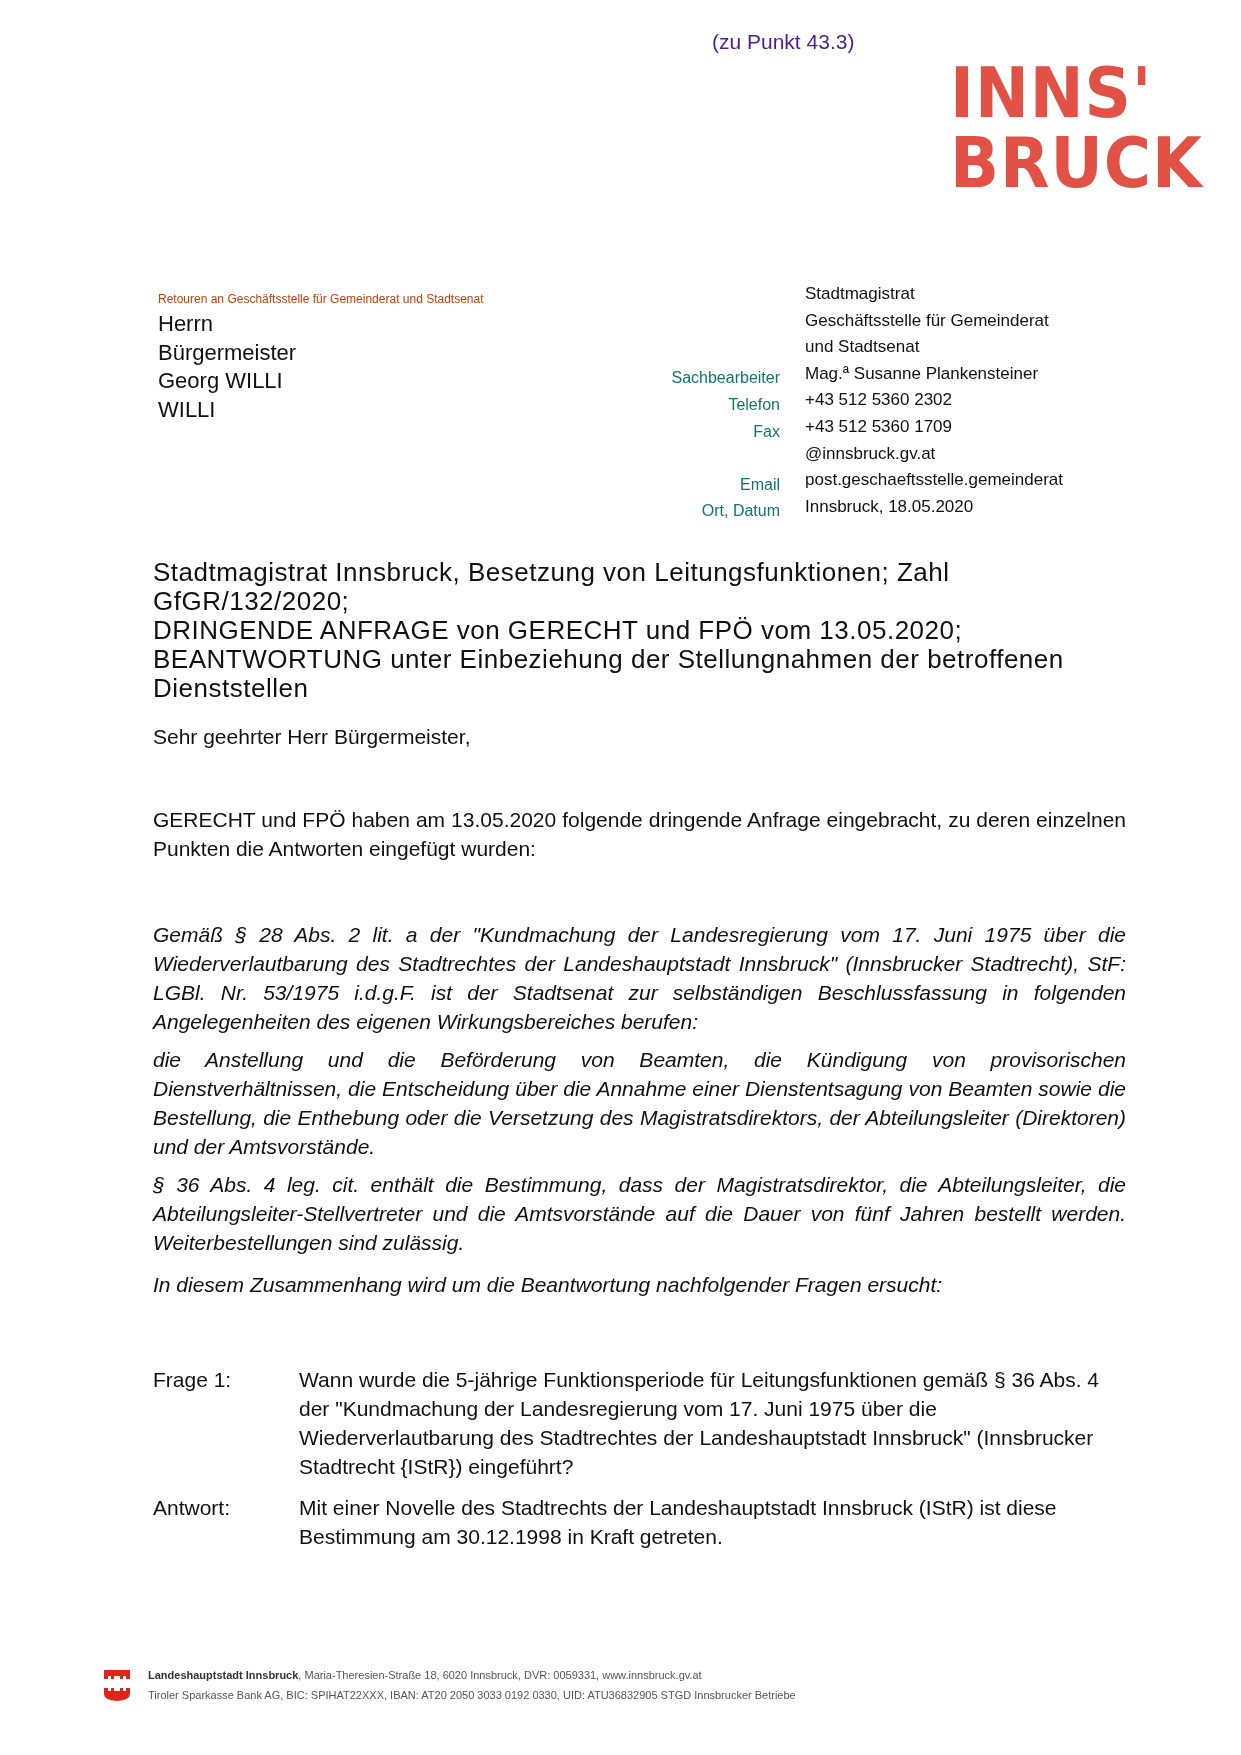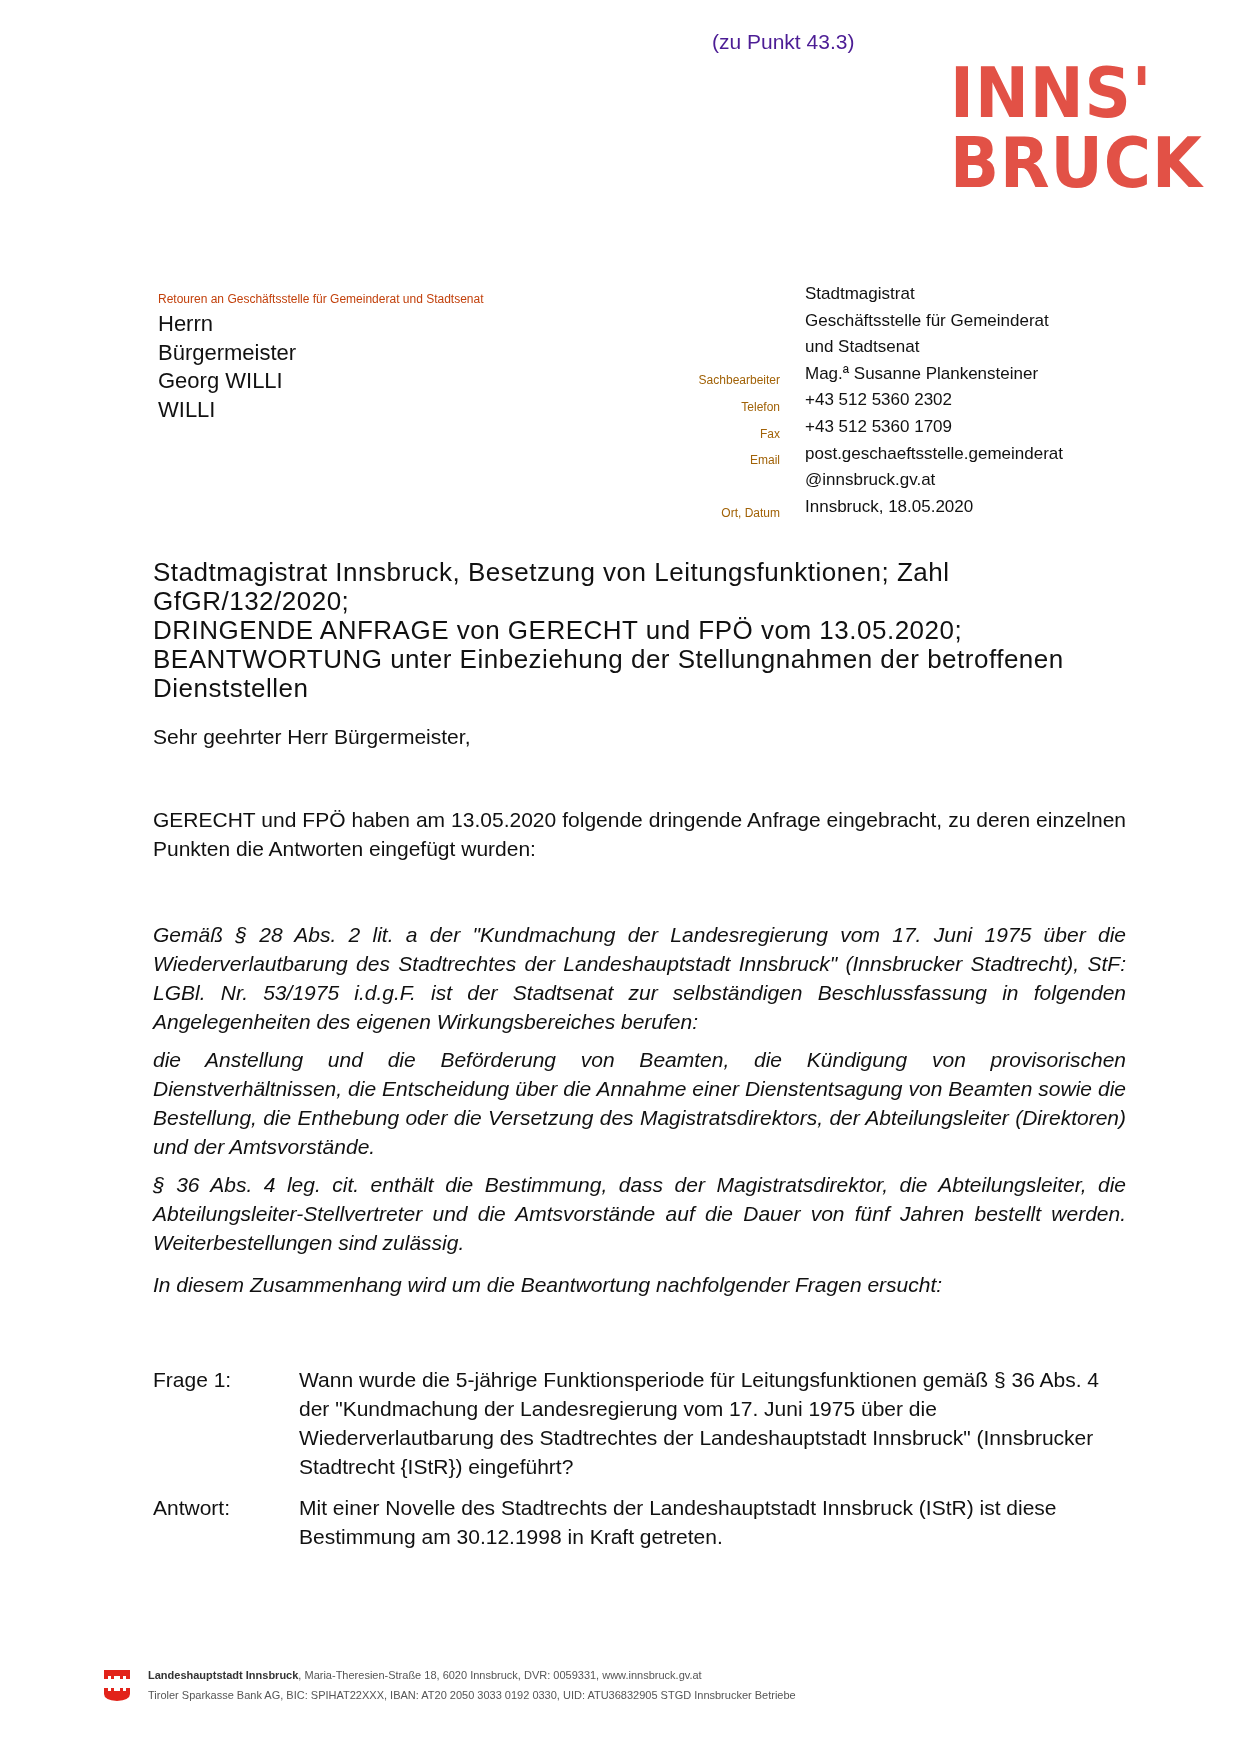--- a/index.html
+++ b/index.html
@@ -9,21 +9,21 @@
     .ref { left: 712px; top: 30px; font-size: 21px; color: #4c1d95; }
     .logo { left: 950px; top: 58px; width: 240px; }
     .logo-line { display: block; font-family: "DejaVu Sans", sans-serif; font-weight: bold;
                  color: #e25146; font-size: 70px; line-height: 70px; letter-spacing: 1px;
                  transform: scaleX(0.92); transform-origin: left; }
     .retouren { left: 158px; top: 292px; font-size: 12px; color: #c2410c; }
     .addr { left: 158px; top: 310px; font-size: 22px; line-height: 28.5px; }
     .addr div { white-space: nowrap; }
     .sender { left: 690px; top: 284px; width: 520px; }
     .srow { position: relative; height: 26.6px; font-size: 17px; white-space: nowrap; }
-    .slabel { position: absolute; right: 430px; bottom: 3px; font-size: 12px; color: #a16207; text-align: left; white-space: nowrap; }
+    .slabel { position: absolute; right: 430px; bottom: 3px; font-size: 16px; color: #0f766e; text-align: left; white-space: nowrap; }
     .svalue { position: absolute; left: 115px; top: 0; }
     .subject { left: 153px; top: 558px; width: 960px; font-size: 26px; line-height: 29px; letter-spacing: 0.5px; }
     .body-text { left: 153px; width: 973px; font-size: 21px; line-height: 29px; text-align: justify; }
     .p-gap { margin: 0 0 13px 0; font-style: italic; }
     .qa { left: 153px; width: 973px; font-size: 21px; line-height: 29px; }
     .qa-row { display: flex; margin-bottom: 12px; }
     .qa-label { width: 146px; flex: 0 0 146px; }
     .qa-text { flex: 1; text-align: left; }
     .footer { left: 103px; top: 1665px; width: 1040px; height: 40px; }
     .footer-icon { position: absolute; left: 0; top: 3px; width: 28px; height: 34px; }
@@ -68,26 +68,26 @@
   </div>
   <div class="srow">
     <span class="slabel">Telefon</span>
     <span class="svalue">+43 512 5360 2302</span>
   </div>
   <div class="srow">
     <span class="slabel">Fax</span>
     <span class="svalue">+43 512 5360 1709</span>
   </div>
   <div class="srow">
+    <span class="slabel"></span>
+    <span class="svalue">@innsbruck.gv.at</span>
+  </div>
+  <div class="srow">
     <span class="slabel">Email</span>
     <span class="svalue">post.geschaeftsstelle.gemeinderat</span>
-  </div>
-  <div class="srow">
-    <span class="slabel"></span>
-    <span class="svalue">@innsbruck.gv.at</span>
   </div>
   <div class="srow">
     <span class="slabel">Ort, Datum</span>
     <span class="svalue">Innsbruck, 18.05.2020</span>
   </div>
 </div>
 
 <div class="abs subject">
   <div>Stadtmagistrat Innsbruck, Besetzung von Leitungsfunktionen; Zahl GfGR/132/2020;</div>
   <div>DRINGENDE ANFRAGE von GERECHT und FPÖ vom 13.05.2020;</div>

